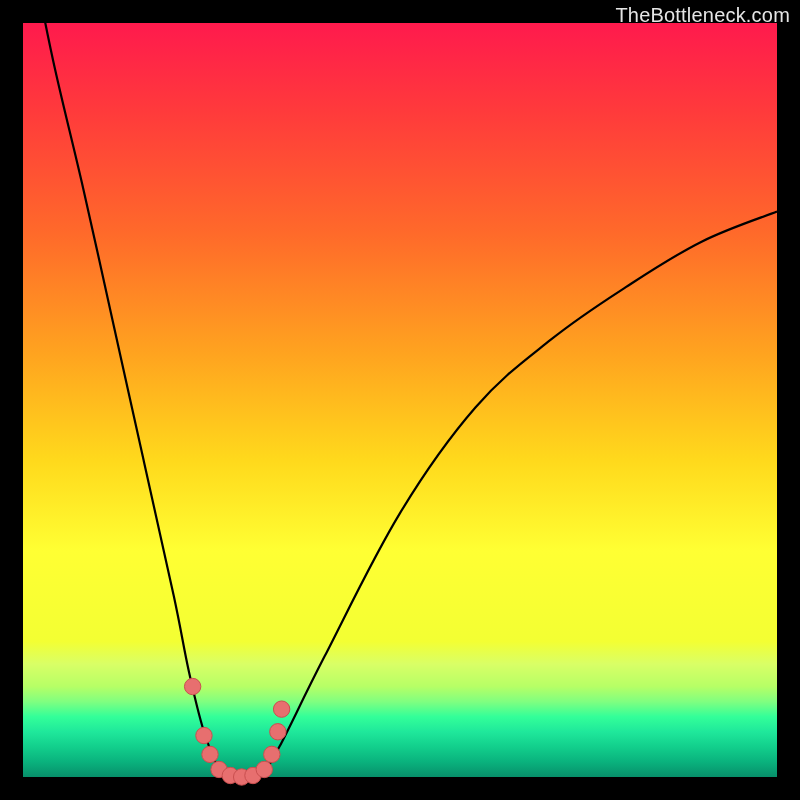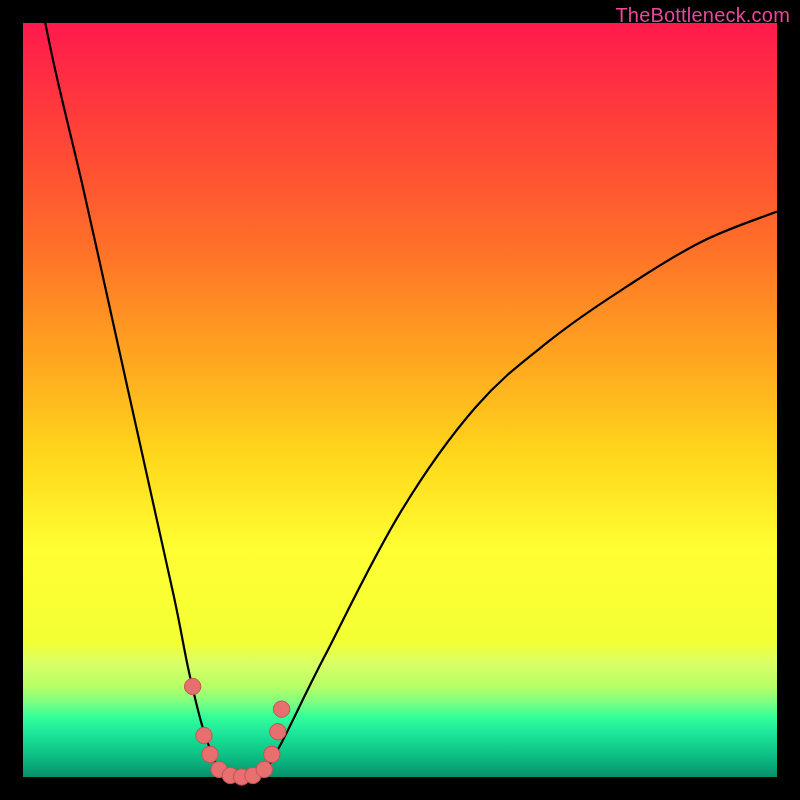--- a/index.html
+++ b/index.html
@@ -33,21 +33,21 @@
       #0ab27d 98%,
       #078f6a 100%
     );
   }
   .watermark {
     position: absolute;
     top: 4px;
     right: 10px;
     font-family: Arial, Helvetica, sans-serif;
     font-size: 20px;
-    color: #ec4899;
+    color: #e5e5e5;
     letter-spacing: 0.2px;
     user-select: none;
   }
   svg.curve {
     position: absolute;
     left: 0; top: 0;
     width: 754px;
     height: 754px;
     overflow: visible;
   }

